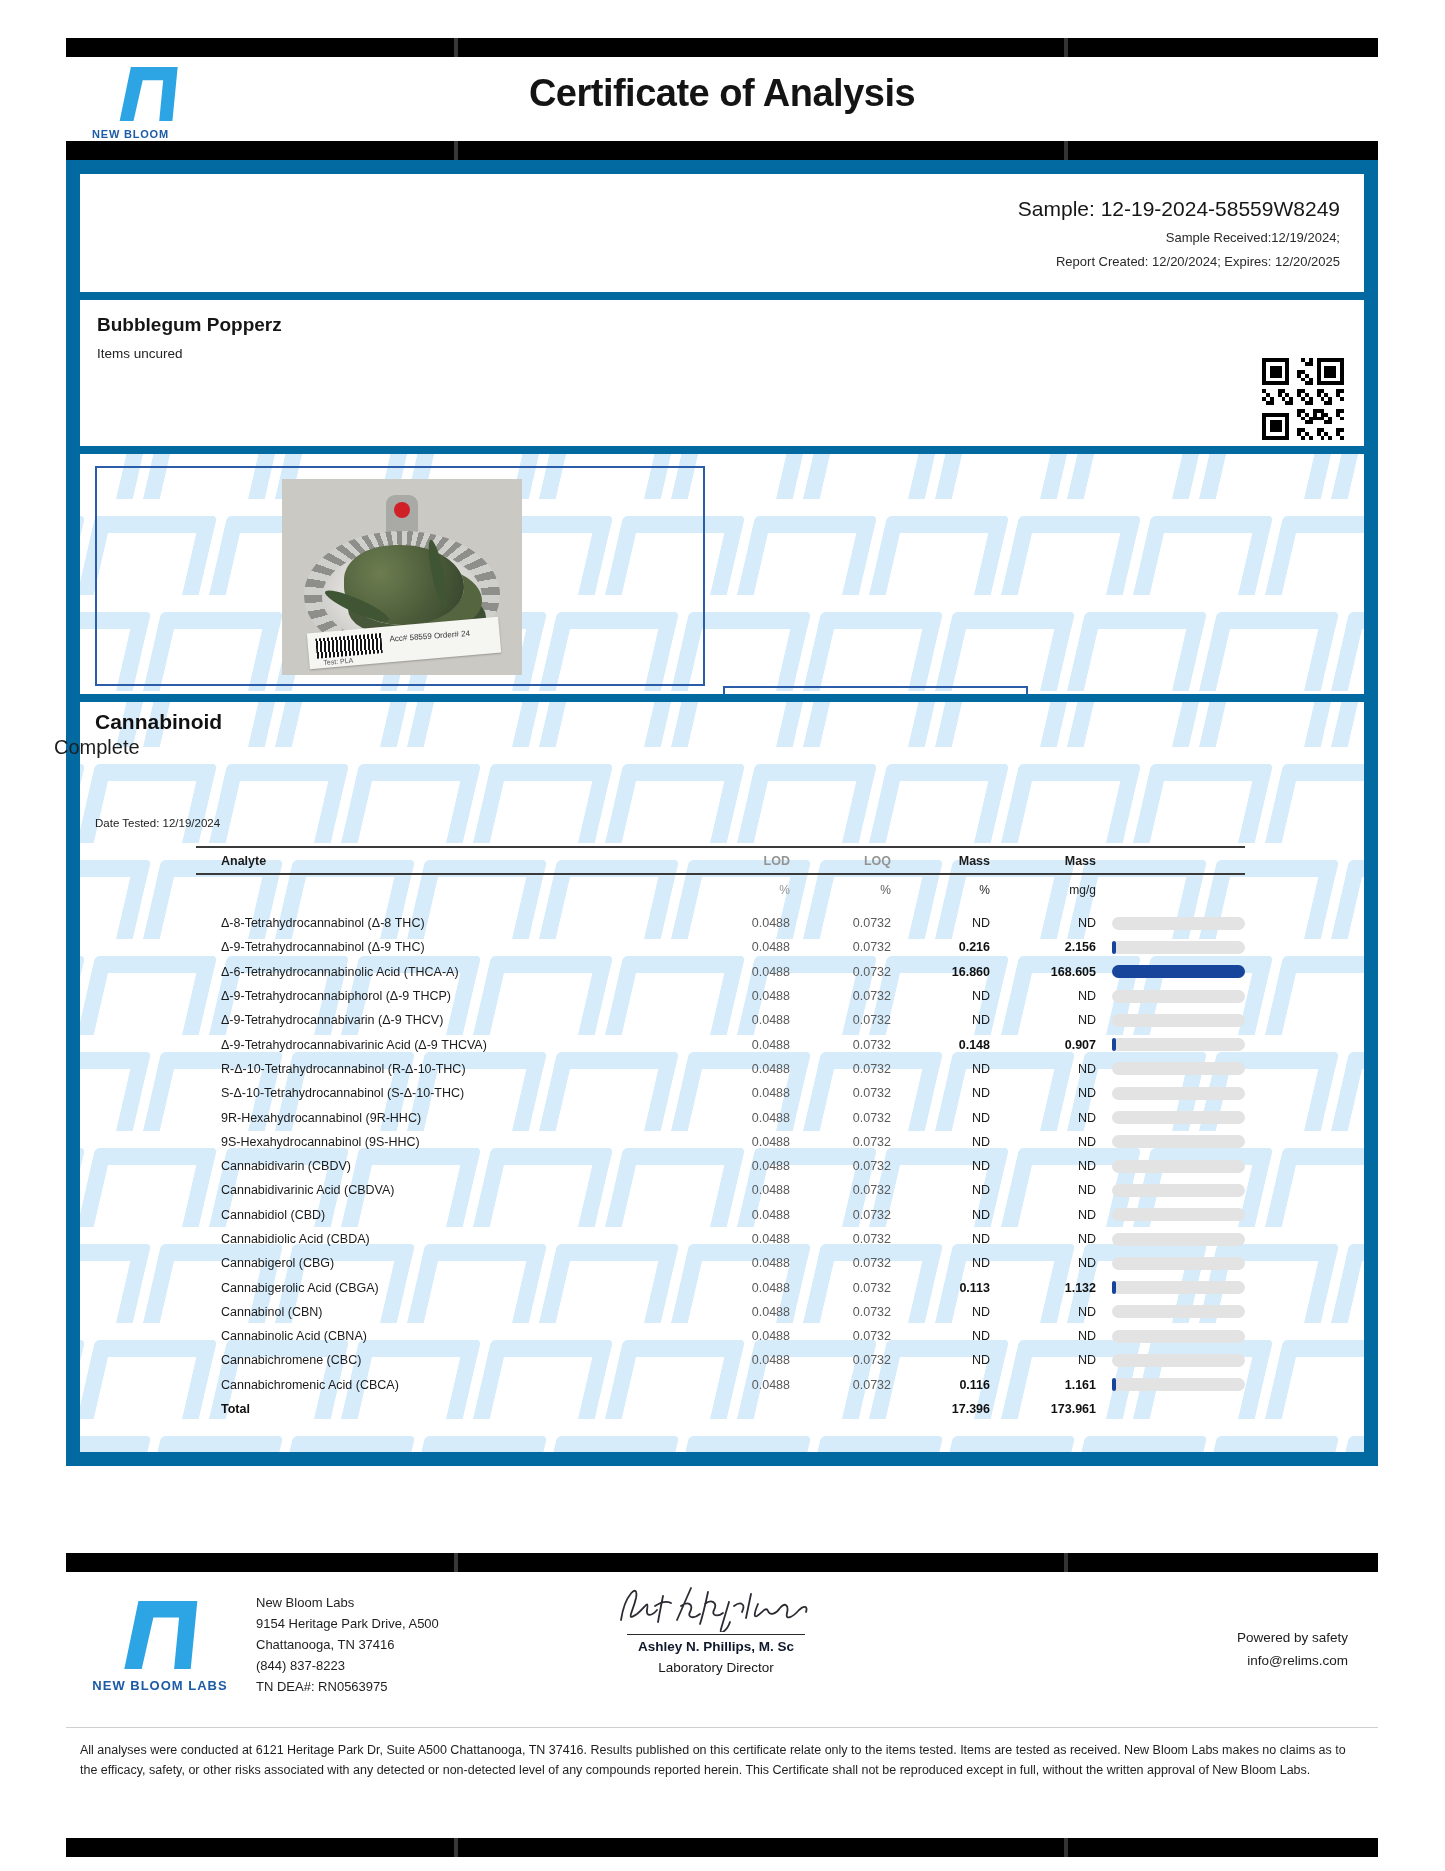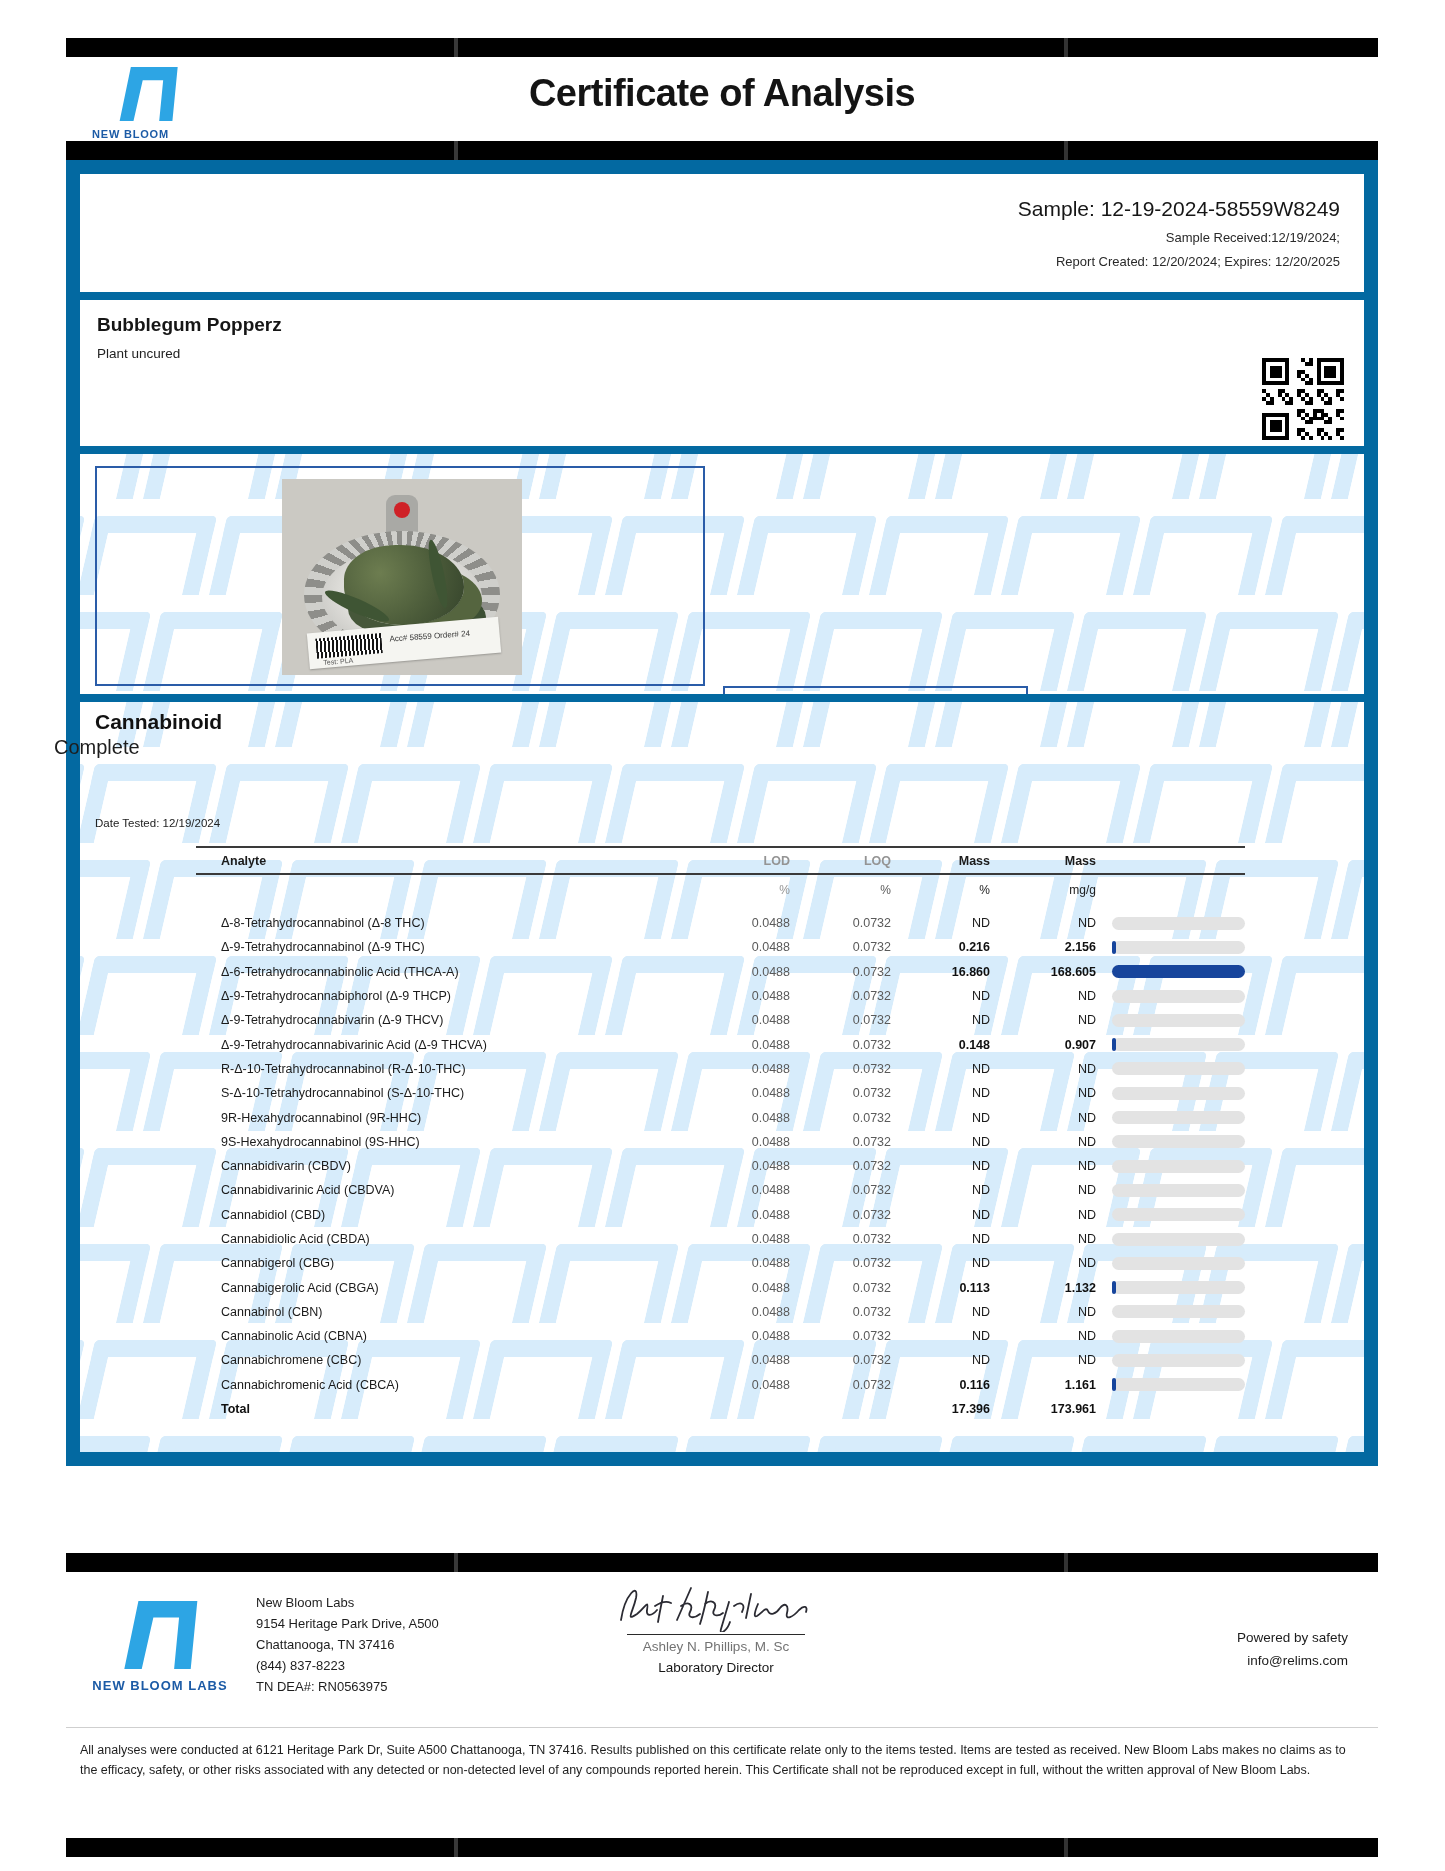--- a/index.html
+++ b/index.html
@@ -76,21 +76,21 @@
   .bar-track{width:133px;height:13px;background:#e3e3e3;border-radius:7px;position:relative;}
   .bar-fill{position:absolute;left:0;top:0;height:13px;background:#17459c;border-radius:7px;}
   
   .footer{position:absolute;left:66px;top:1572px;width:1312px;height:156px;}
   .logo-ftr{left:24px;top:24px;width:140px;}
   .logo-ftr .logo-text{font-size:13px;margin-top:4px;letter-spacing:1px;}
   .addr{position:absolute;left:190px;top:20px;font-size:13px;line-height:21px;color:#1e1e1e;}
   .sigblock{position:absolute;left:500px;top:4px;width:300px;text-align:center;}
   .sig-svg{display:block;margin:0 auto;}
   .sig-line{width:178px;border-top:1.5px solid #2a2a2a;margin:2px auto 4px;}
-  .sig-name{font-size:13.5px;color:#737373;}
+  .sig-name{font-size:13.5px;color:#0f172a;font-weight:bold;}
   .sig-title{font-size:13.5px;color:#161616;margin-top:6px;}
   .powered{position:absolute;right:30px;top:54px;text-align:right;font-size:13.5px;color:#1c1c1c;line-height:23px;}
   .divider{position:absolute;left:66px;top:1727px;width:1312px;height:1px;background:#cfcfcf;}
   .disclaimer{position:absolute;left:80px;top:1740px;width:1286px;font-size:12.5px;line-height:20px;color:#1e1e1e;}
   .content{position:relative;z-index:1;}
 </style>
 </head>
 <body>
 
 <div class="page">
@@ -111,21 +111,21 @@
   <div class="graywrap">
 
     <div class="whitebox samplebox">
       <div class="sample-id">Sample: 12-19-2024-58559W8249</div>
       <div class="sample-sub">Sample Received:12/19/2024;</div>
       <div class="sample-sub">Report Created: 12/20/2024; Expires: 12/20/2025</div>
     </div>
 
     <div class="whitebox productbox">
       <div class="prod-name">Bubblegum Popperz</div>
-      <div class="prod-type">Plant uncured</div>
+      <div class="prod-type">Items uncured</div>
       <svg class="qr" id="qr" viewBox="0 0 21 21" shape-rendering="crispEdges">
           <rect x="0" y="0" width="21" height="21" fill="#fff"></rect>
           <rect x="0" y="0" width="7" height="7" fill="#000"></rect>
           <rect x="1" y="1" width="5" height="5" fill="#fff"></rect>
           <rect x="2" y="2" width="3" height="3" fill="#000"></rect>
           <rect x="14" y="0" width="7" height="7" fill="#000"></rect>
           <rect x="15" y="1" width="5" height="5" fill="#fff"></rect>
           <rect x="16" y="2" width="3" height="3" fill="#000"></rect>
           <rect x="0" y="14" width="7" height="7" fill="#000"></rect>
           <rect x="1" y="15" width="5" height="5" fill="#fff"></rect>

